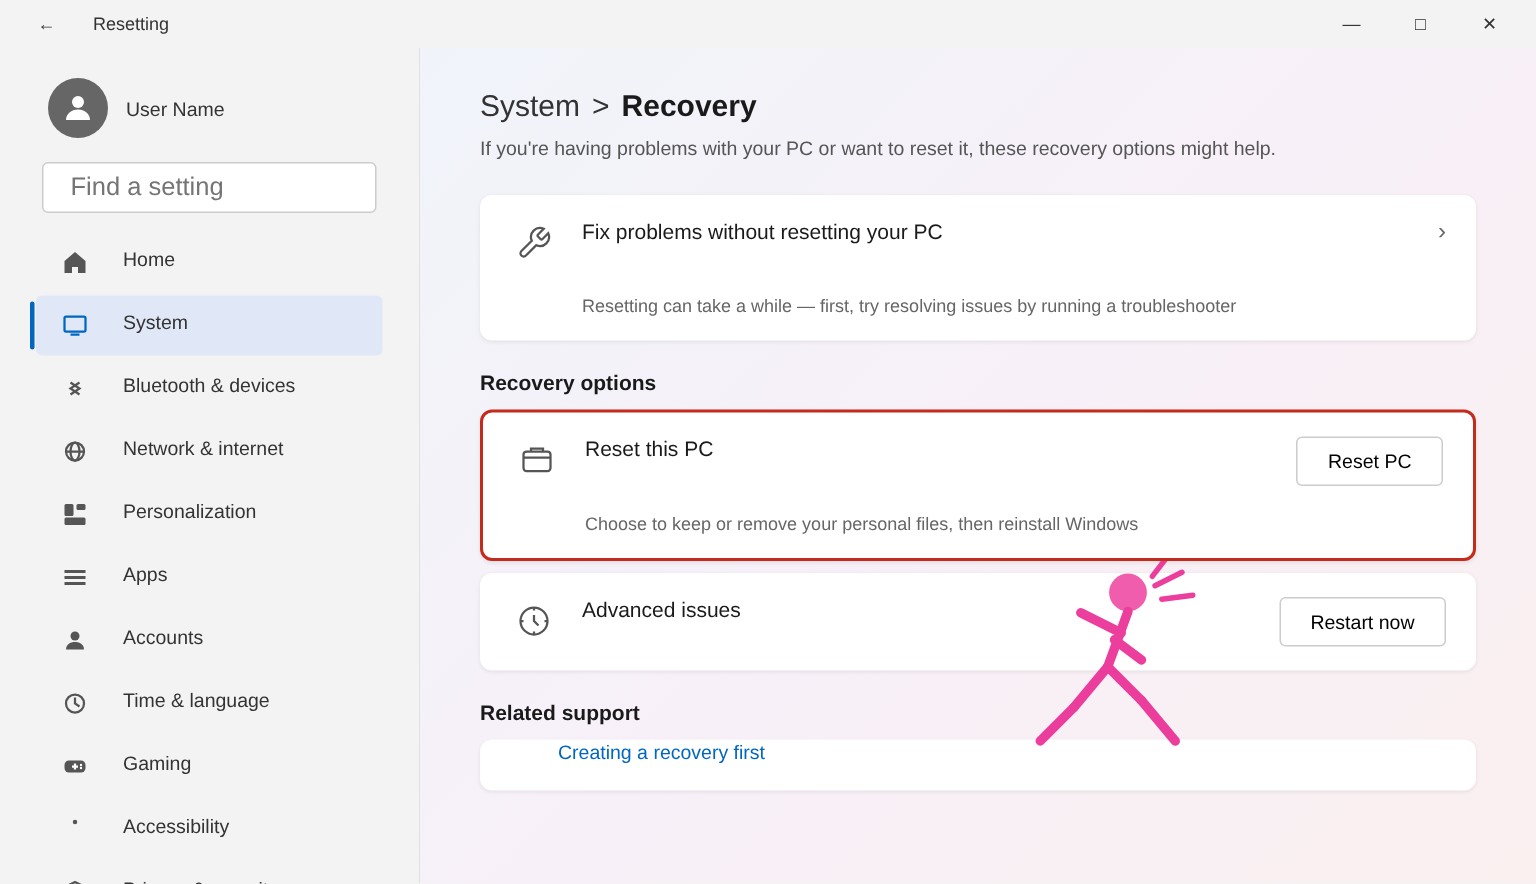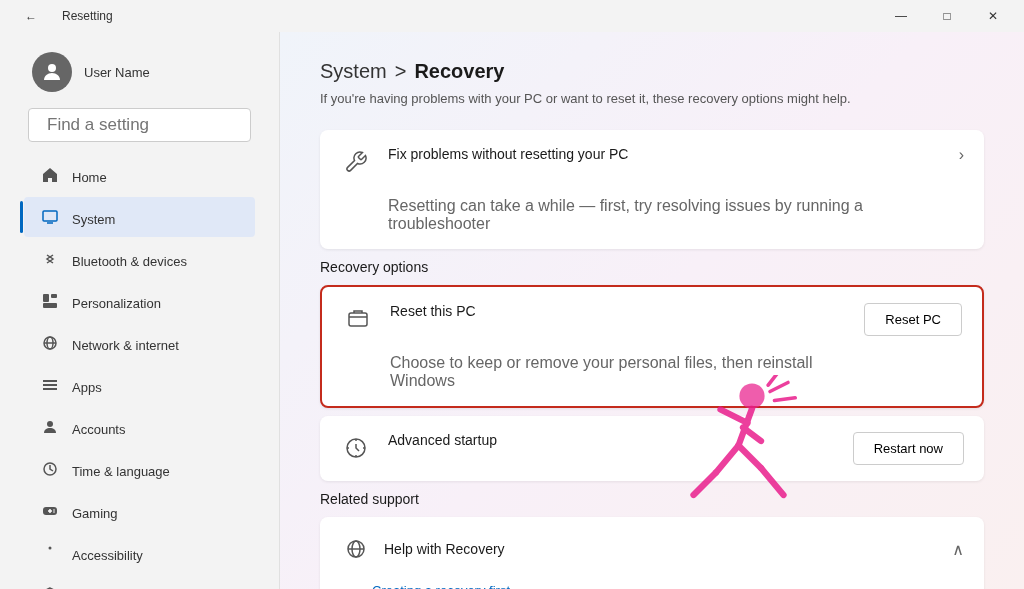--- a/index.html
+++ b/index.html
@@ -39,21 +39,21 @@
     .search-box {
       margin: 0 12px 12px; display: flex; align-items: center;
       background: white; border: 1px solid #ccc; border-radius: 4px;
       padding: 6px 10px; gap: 8px;
     }
     .search-box input {
       border: none; outline: none; font-size: 17px; flex: 1; background: transparent; color: #333;
     }
 
     .nav-item {
-      display: flex; align-items: flex-end; gap: 12px;
+      display: flex; align-items: flex-start; gap: 22px;
       padding: 10px 16px; cursor: pointer; border-radius: 4px; margin: 1px 8px;
       font-size: 13px; color: #333; position: relative;
     }
     .nav-item.active { background: #e0e8f7; }
     .nav-item.active::before {
       content: ''; position: absolute; left: -4px; top: 4px; bottom: 4px;
       width: 3px; background: #0067c0; border-radius: 2px;
     }
     .nav-icon {
       width: 20px; height: 20px; display: flex; align-items: center; justify-content: center;
@@ -76,23 +76,23 @@
     
     .card {
       background: white; border-radius: 8px; margin-bottom: 8px;
       padding: 16px 20px; display: flex; align-items: flex-start; gap: 16px;
       box-shadow: 0 1px 3px rgba(0,0,0,0.08);
     }
     .card-chevron { margin-left: auto; color: #666; font-size: 16px; }
     .card-icon { width: 32px; height: 32px; flex-shrink: 0; display: flex; align-items: center; justify-content: center; color: #555; }
     .card-text { flex: 1; }
     .card-title { font-size: 14px; font-weight: 500; color: #1a1a1a; margin-bottom: 2px; }
-    .card-desc { font-size: 16px; color: #666; margin-top: 35px; }
-
-    .section-label { font-size: 14px; font-weight: 400; color: #1a1a1a; margin: 10px 0 10px; }
+    .card-desc { font-size: 12px; color: #666; margin-top: 35px; }
+
+    .section-label { font-size: 14px; font-weight: 700; color: #1a1a1a; margin: 20px 0 10px; }
 
     
     .card-highlighted {
       border: 2px solid #c42b1c;
     }
     .card-btn {
       background: white; border: 1px solid #ccc; border-radius: 4px;
       padding: 8px 20px; font-size: 13px; cursor: pointer; white-space: nowrap;
       margin-left: 16px;
     }
@@ -179,38 +179,38 @@
       <div class="nav-icon">
         <svg width="16" height="16" viewBox="0 0 16 16" fill="none" stroke="#555" stroke-width="1.5">
             <path d="M5 4l6 4-6 4M11 4l-6 4 6 4"></path>
           </svg>
       </div>
       <span>Bluetooth &amp; devices</span>
     </div>
 
     <div class="nav-item">
       <div class="nav-icon">
-        <svg width="16" height="16" viewBox="0 0 16 16" fill="#555">
-            <rect x="1" y="10" width="14" height="5" rx="1"></rect>
-            <rect x="1" y="1" width="6" height="8" rx="1"></rect>
-            <rect x="9" y="1" width="6" height="4" rx="1"></rect>
-          </svg>
-      </div>
-      <span>Personalization</span>
-    </div>
-
-    <div class="nav-item">
-      <div class="nav-icon">
         <svg width="16" height="16" viewBox="0 0 16 16" fill="none" stroke="#555" stroke-width="1.5">
             <circle cx="8" cy="8" r="6"></circle>
             <ellipse cx="8" cy="8" rx="3" ry="6"></ellipse>
             <line x1="2" y1="8" x2="14" y2="8"></line>
           </svg>
       </div>
       <span>Network &amp; internet</span>
+    </div>
+
+    <div class="nav-item">
+      <div class="nav-icon">
+        <svg width="16" height="16" viewBox="0 0 16 16" fill="#555">
+            <rect x="1" y="10" width="14" height="5" rx="1"></rect>
+            <rect x="1" y="1" width="6" height="8" rx="1"></rect>
+            <rect x="9" y="1" width="6" height="4" rx="1"></rect>
+          </svg>
+      </div>
+      <span>Personalization</span>
     </div>
 
     <div class="nav-item">
       <div class="nav-icon">
         <svg width="16" height="16" viewBox="0 0 16 16" fill="#555">
             <rect x="1" y="3" width="14" height="2"></rect>
             <rect x="1" y="7" width="14" height="2"></rect>
             <rect x="1" y="11" width="14" height="2"></rect>
           </svg>
       </div>
@@ -310,41 +310,28 @@
 
     <div class="card">
       <div class="card-icon">
         <svg width="24" height="24" viewBox="0 0 24 24" fill="none" stroke="#555" stroke-width="1.5">
             <circle cx="12" cy="12" r="9"></circle>
             <path d="M12 8v4l3 3"></path>
             <path d="M12 3v2M12 19v2M3 12h2M19 12h2"></path>
           </svg>
       </div>
       <div class="card-text">
-        <div class="card-title">Advanced startup</div>
+        <div class="card-title">Advanced issues</div>
       </div>
       <button class="card-btn">Restart now</button>
     </div>
 
     <div class="section-label">Related support</div>
 
     <div class="support-card">
-      <div class="support-header">
-        <div class="support-header-left">
-          <div class="card-icon">
-            <svg width="20" height="20" viewBox="0 0 20 20" fill="none" stroke="#555" stroke-width="1.5">
-                <circle cx="10" cy="10" r="8"></circle>
-                <ellipse cx="10" cy="10" rx="4" ry="8"></ellipse>
-                <line x1="2" y1="10" x2="18" y2="10"></line>
-              </svg>
-          </div>
-          <span>Help with Recovery</span>
-        </div>
-        <span class="support-chevron">∧</span>
-      </div>
       <div class="support-body">
         <a class="support-link">Creating a recovery first</a>
       </div>
     </div>
   </div>
 </div>
 
 <div class="watermark">
   <svg viewBox="0 0 200 160" xmlns="http://www.w3.org/2000/svg">
 

